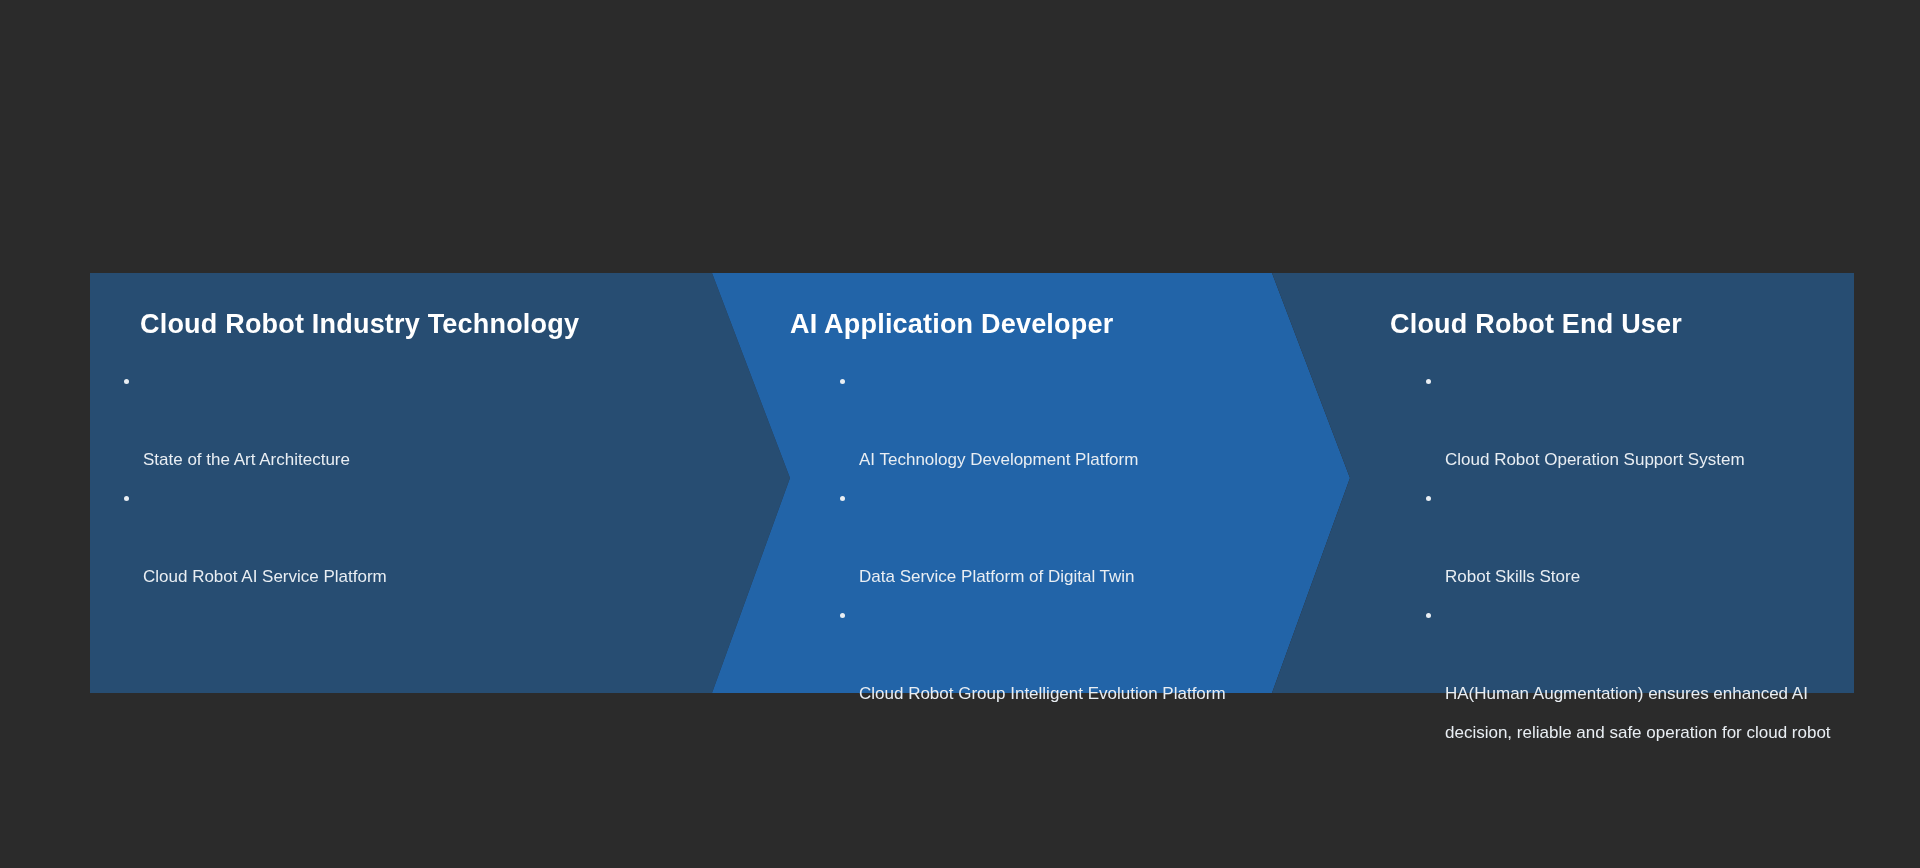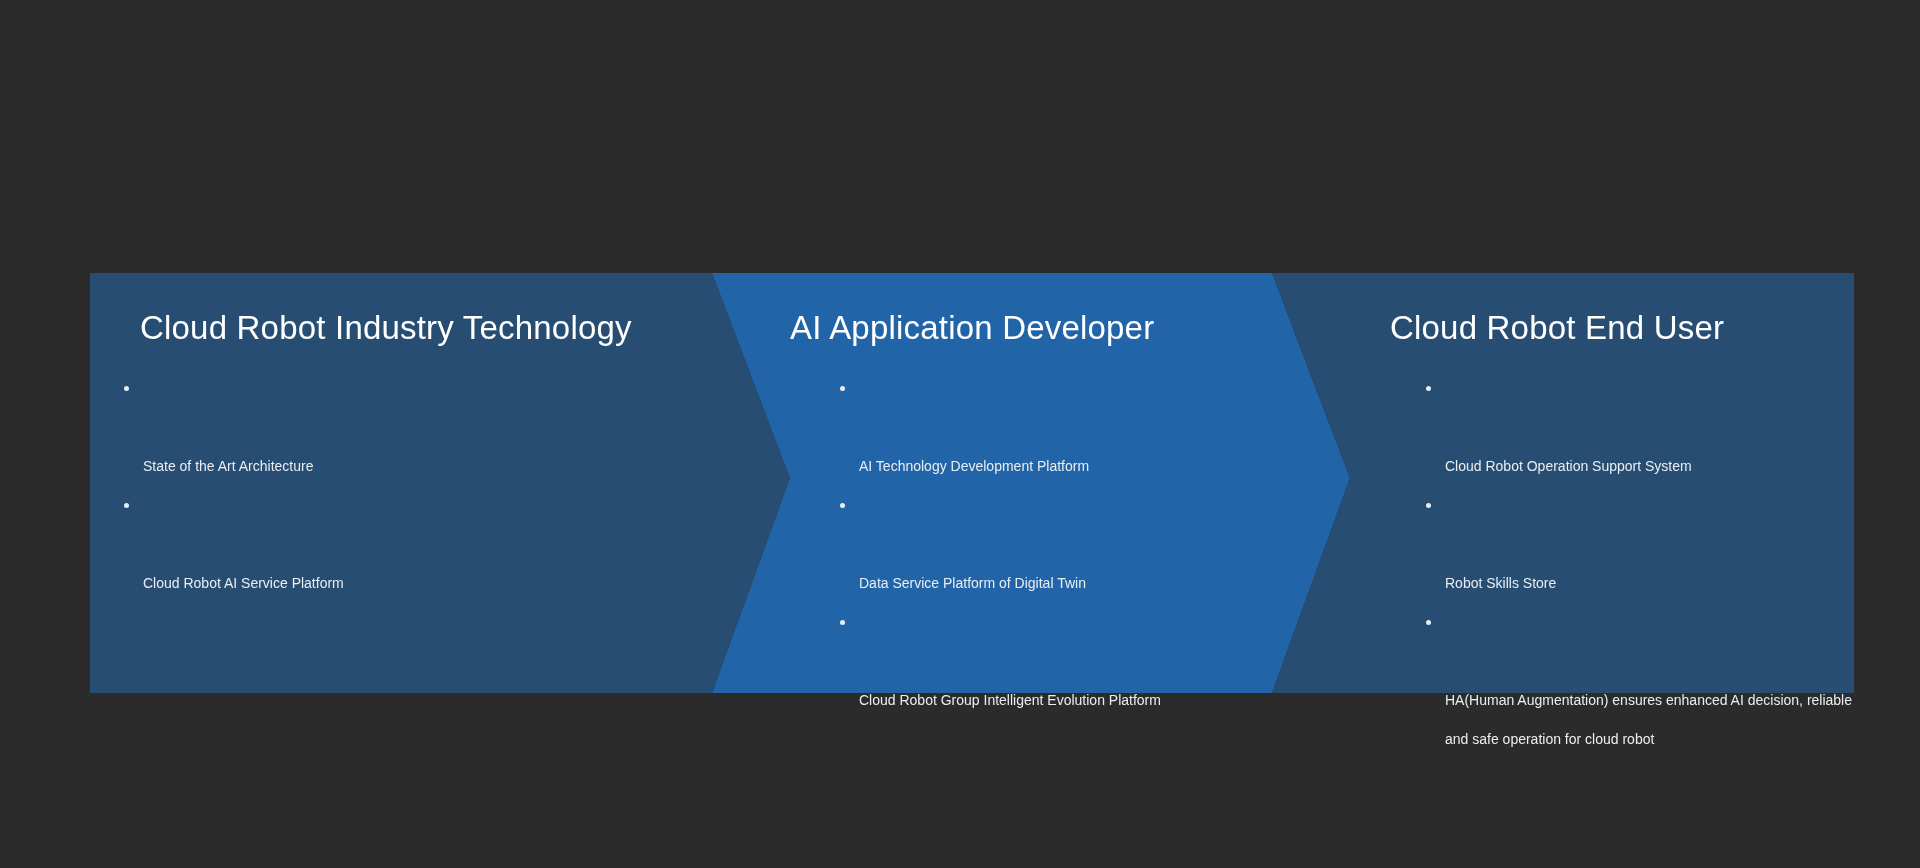--- a/index.html
+++ b/index.html
@@ -47,22 +47,22 @@
   .panel-inner {
     position: absolute;
     left: 0;
     top: 0;
     width: 100%;
     padding-top: 36px;
   }
 
   .panel-title {
     color: #ffffff;
-    font-size: 33px;
-    font-weight: 400;
+    font-size: 27px;
+    font-weight: 700;
     letter-spacing: 0.2px;
     line-height: 1.15;
     white-space: nowrap;
   }
 
   #panel-left .panel-title   { margin-left: 50px; }
   #panel-middle .panel-title { }
   #panel-right .panel-title  { margin-left: 40px; }
 
   .bullet-list {
@@ -72,21 +72,21 @@
     margin-top: 22px;
   }
 
   #panel-left .bullet-list   { margin-left: 32px; }
   #panel-middle .bullet-list { margin-left: 48px; }
   #panel-right .bullet-list  { margin-left: 74px; }
 
   .bullet-item {
     position: relative;
     color: #e9eef3;
-    font-size: 14px;
+    font-size: 17px;
     line-height: 39px;
     padding-left: 21px;
     white-space: pre-line;
     max-width: 480px;
   }
 
   #panel-right .bullet-item { max-width: 478px; }
 
   .bullet-dot {
     position: absolute;

